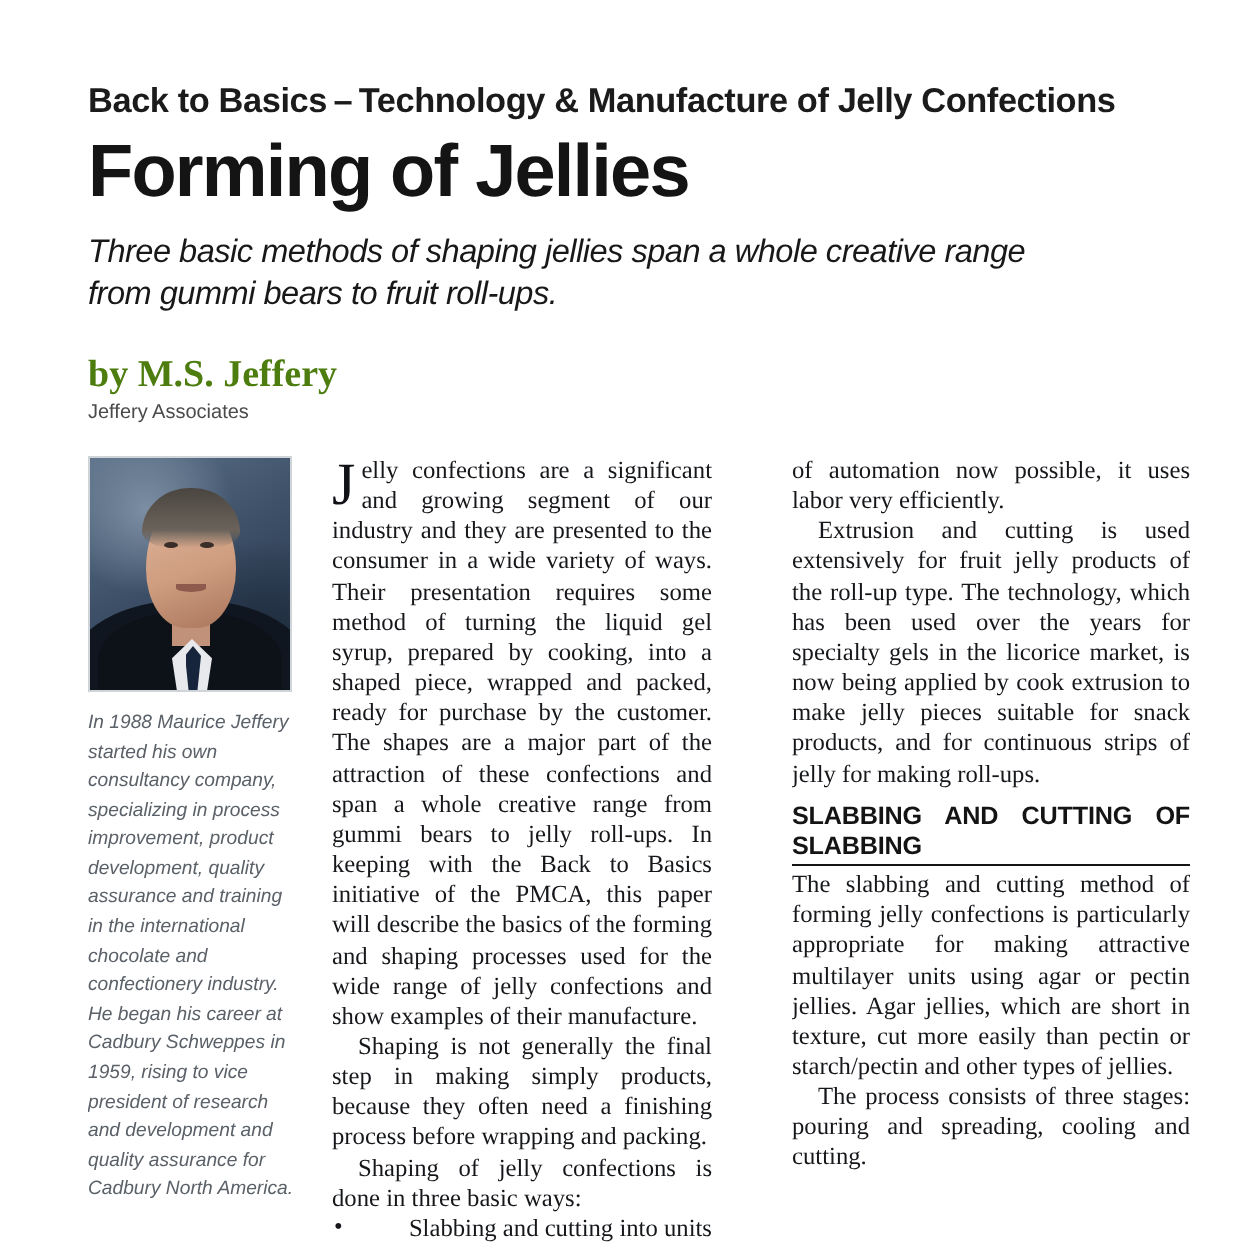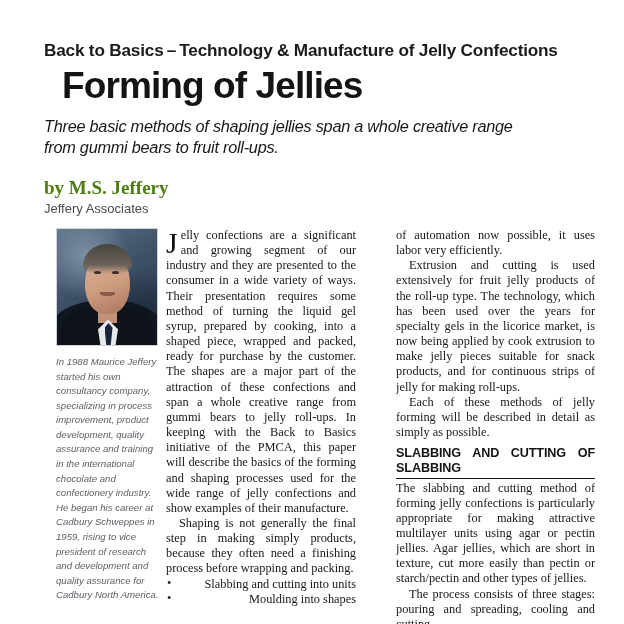--- a/index.html
+++ b/index.html
@@ -39,21 +39,20 @@
     white-space: nowrap;
   }
   .headline {
     font-family: "Liberation Sans", sans-serif;
     font-weight: bold;
     font-size: 37px;
     line-height: 1.03;
     letter-spacing: -0.9px;
     color: #141414;
     margin-top: 6px;
-    margin-left: 18px;
   }
   .deck {
     font-family: "Liberation Sans", sans-serif;
     font-weight: normal;
     font-style: italic;
     font-size: 16.3px;
     line-height: 1.28;
     letter-spacing: -0.25px;
     color: #181818;
     margin-top: 11px;
@@ -61,33 +60,33 @@
   }
   .byline {
     font-family: "Liberation Serif", serif;
     font-weight: bold;
     font-size: 19px;
     color: #4d7c0f;
     margin-top: 19px;
   }
   .affiliation {
     font-family: "Liberation Sans", sans-serif;
-    font-size: 13px;
+    font-size: 10px;
     color: #4a4a4a;
     margin-top: 2px;
   }
 
   
   .col {
     position: absolute;
     top: 228px;
     height: 396px;
     overflow: hidden;
   }
-  .col-left  { left: 56px;  width: 103px; }
+  .col-left  { left: 44px;  width: 103px; }
   .col-mid   { left: 166px; width: 190px; }
   .col-right { left: 396px; width: 199px; }
 
   
   .photo {
     position: relative;
     width: 102px;
     height: 118px;
     border: 1px solid #cfd4d8;
     box-sizing: border-box;
@@ -274,31 +273,31 @@
       <div class="eye l"></div>
       <div class="eye r"></div>
       <div class="mouth"></div>
     </div>
     <div class="caption">In 1988 Maurice Jeffery started his own consultancy company, specializing in process improvement, product development, quality assurance and training in the international chocolate and confectionery industry. He began his career at Cadbury Schweppes in 1959, rising to vice president of research and development and quality assurance for Cadbury North America.</div>
   </div>
 
   <div class="col col-mid body-col">
     <p class="first"><span class="dropcap">J</span><span>elly confections are a significant and growing segment of our industry and they are presented to the consumer in a wide variety of ways. Their presentation requires some method of turning the liquid gel syrup, prepared by cooking, into a shaped piece, wrapped and packed, ready for purchase by the customer. The shapes are a major part of the attraction of these confections and span a whole creative range from gummi bears to jelly roll-ups. In keeping with the Back to Basics initiative of the PMCA, this paper will describe the basics of the forming and shaping processes used for the wide range of jelly confections and show examples of their manufacture.</span></p>
     <p>Shaping is not generally the final step in making simply products, because they often need a finishing process before wrapping and packing.</p>
+    <p>Shaping of jelly confections is done in three basic ways:</p>
     <ul class="bullets">
       <li>Slabbing and cutting into units</li>
       <li>Moulding into shapes</li>
 
     </ul>
 
   </div>
 
   <div class="col col-right body-col">
     <p class="first">of automation now possible, it uses labor very efficiently.</p>
     <p>Extrusion and cutting is used extensively for fruit jelly products of the roll-up type. The technology, which has been used over the years for specialty gels in the licorice market, is now being applied by cook extrusion to make jelly pieces suitable for snack products, and for continuous strips of jelly for making roll-ups.</p>
-    <p>Each of these methods of jelly forming will be described in detail as simply as possible.</p>
     <div class="sec-head">SLABBING AND CUTTING OF SLABBING</div>
     <p class="first">The slabbing and cutting method of forming jelly confections is particularly appropriate for making attractive multilayer units using agar or pectin jellies. Agar jellies, which are short in texture, cut more easily than pectin or starch/pectin and other types of jellies.</p>
     <p>The process consists of three stages: pouring and spreading, cooling and cutting.</p>
 
   </div>
 
 </div>
 
 </body></html>

